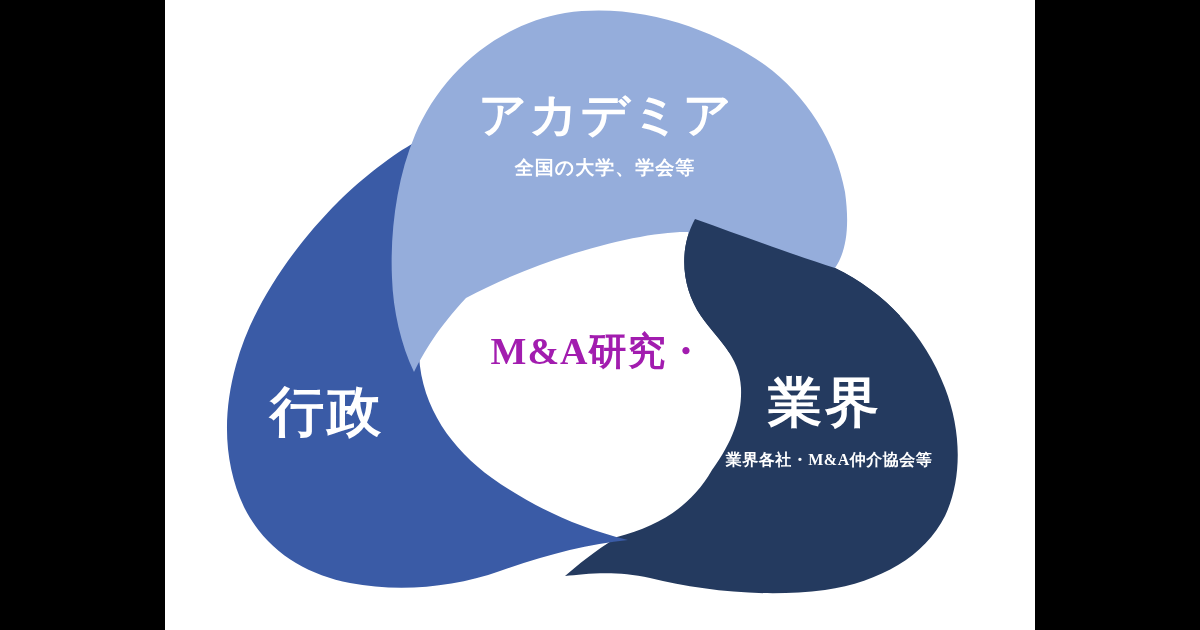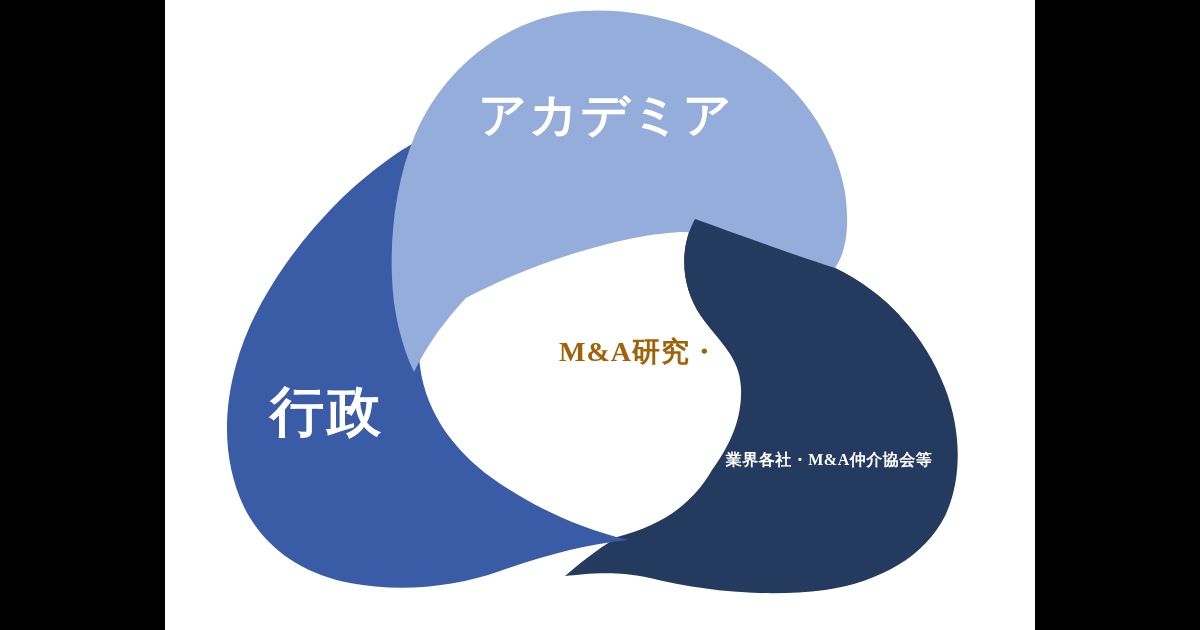--- a/index.html
+++ b/index.html
@@ -16,22 +16,22 @@
     color:#ffffff;font-weight:bold;white-space:nowrap;text-align:center;
   }
   .lbl.title-academia{left:606px;top:115px;font-size:48px;letter-spacing:2px;}
   .lbl.sub-academia{left:605px;top:168px;font-size:19px;font-weight:600;letter-spacing:1px;}
   .lbl.title-government{left:327px;top:392px;font-size:54px;letter-spacing:3px;margin-top:20px;}
   .lbl.sub-government{left:332px;top:443px;font-size:19px;font-weight:600;letter-spacing:1px;}
   .lbl.title-industry{left:825px;top:403px;font-size:54px;letter-spacing:3px;}
   .lbl.sub-industry{left:829px;top:460px;font-size:16px;font-weight:600;letter-spacing:0.5px;}
   .center-text{
     position:absolute;left:598px;top:352px;transform:translate(-50%,-50%);
-    color:#a16207;font-size:28px;font-weight:bold;line-height:1.08;
-    text-align:center;white-space:nowrap;letter-spacing:1px;margin-left:41px;
+    color:#a21caf;font-size:38px;font-weight:bold;line-height:1.08;
+    text-align:center;white-space:nowrap;letter-spacing:1px;
   }
 </style>
 </head>
 <body>
 
 <div class="stage">
 
   <svg class="venn-svg" viewBox="0 0 1200 630">
     <defs>
       <clipPath id="navy-tail-clip">
@@ -83,23 +83,25 @@
          C 762 598 700 590 650 578
          C 615 570 585 574 565 576
          C 588 556 605 545 617 537
          C 658 526 690 508 712 470
          C 734 440 742 414 741 388
          C 740 356 716 338 701 316
          C 682 288 678 250 695 219 Z" fill="#243A5F"></path>
   </svg>
 
   <div class="lbl title-academia">アカデミア</div>
+  <div class="lbl sub-academia">全国の大学、学会等</div>
 
   <div class="lbl title-government">行政</div>
 
+  <div class="lbl title-industry">業界</div>
   <div class="lbl sub-industry">業界各社・M&amp;A仲介協会等</div>
 
   <div class="center-text">
     <div>M&amp;A研究・</div>
   </div>
 
   <div class="pillarbox left"></div>
   <div class="pillarbox right"></div>
 </div>
 

